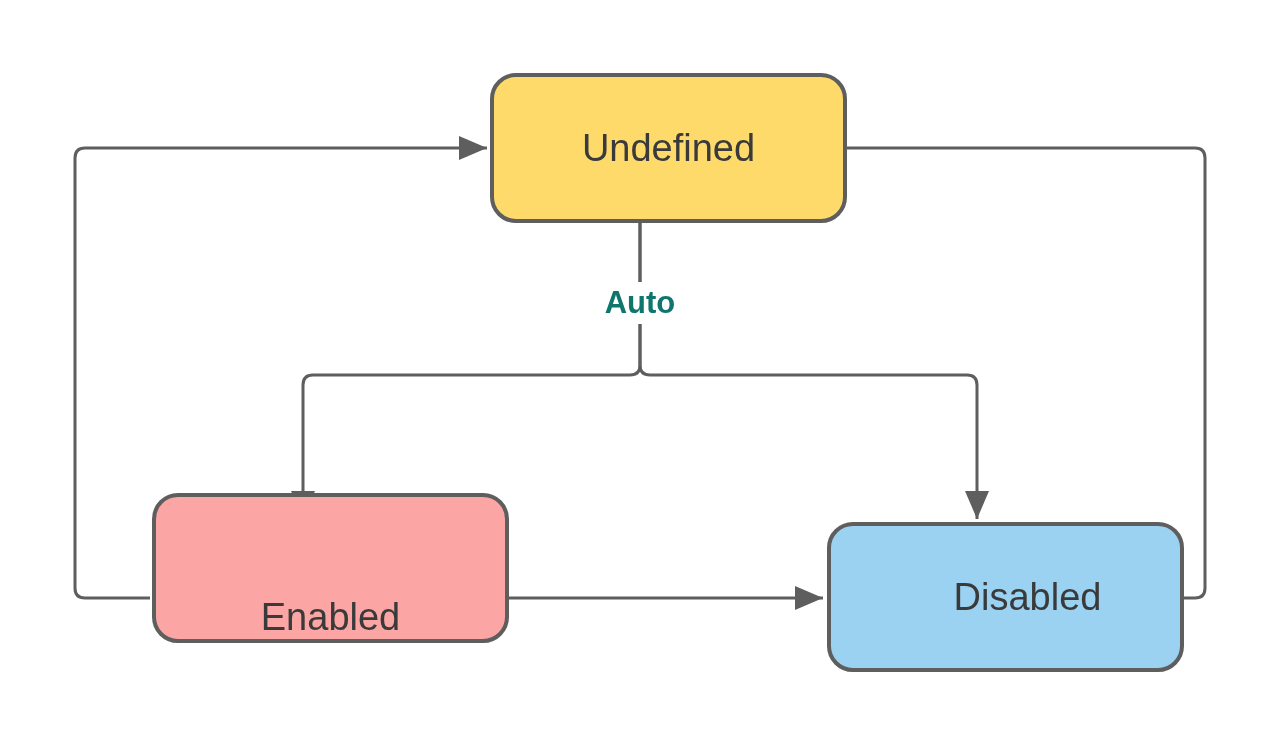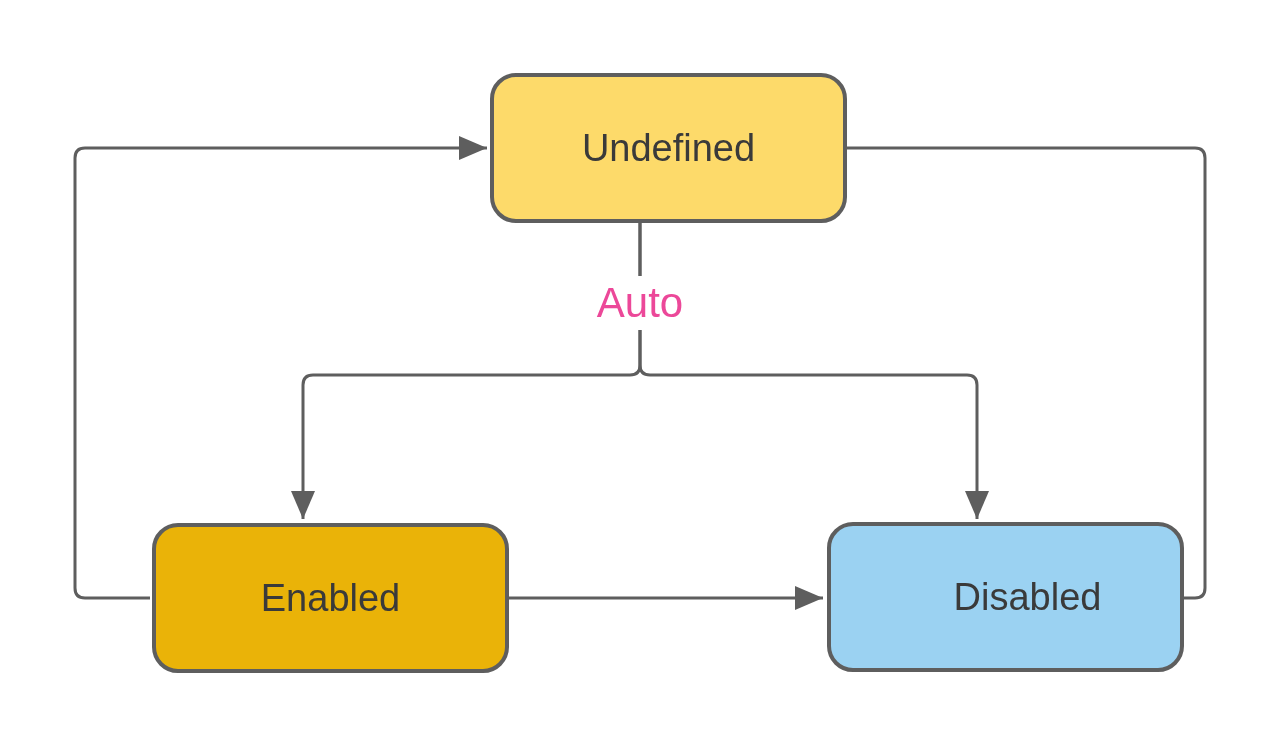--- a/index.html
+++ b/index.html
@@ -33,32 +33,32 @@
     border: 4px solid #5E5E5E;
     border-radius: 26px;
     display: flex;
     align-items: center;
     justify-content: center;
     font-size: 38px;
     color: #3A3A3A;
     text-align: center;
   }
   .node-undefined { left: 490px; top: 73px;  background: #FDDA6A; }
-  .node-enabled   { left: 152px; top: 523px; background: #eab308; }
+  .node-enabled   { left: 152px; top: 493px; background: #fca5a5; align-items: flex-end; }
   .node-disabled  { left: 827px; top: 522px; background: #9BD2F2; padding-left: 44px; }
   .edge-label {
     position: absolute;
     left: 640px;
     top: 303px;
     transform: translate(-50%, -50%);
     background: #ffffff;
     padding: 3px 9px;
-    font-size: 42px;
-    font-weight: normal;
-    color: #ec4899;
+    font-size: 31px;
+    font-weight: bold;
+    color: #0f766e;
     white-space: nowrap;
   }
 </style>
 </head>
 <body>
 
 <div id="canvas">
 
   <svg id="connector-layer" width="1281" height="750" viewBox="0 0 1281 750" xmlns="http://www.w3.org/2000/svg">
     <defs>

